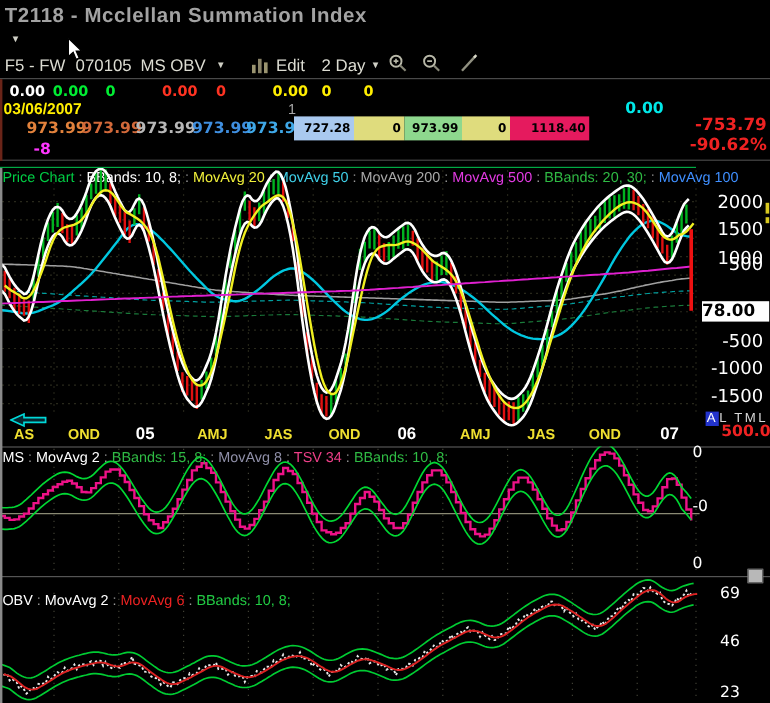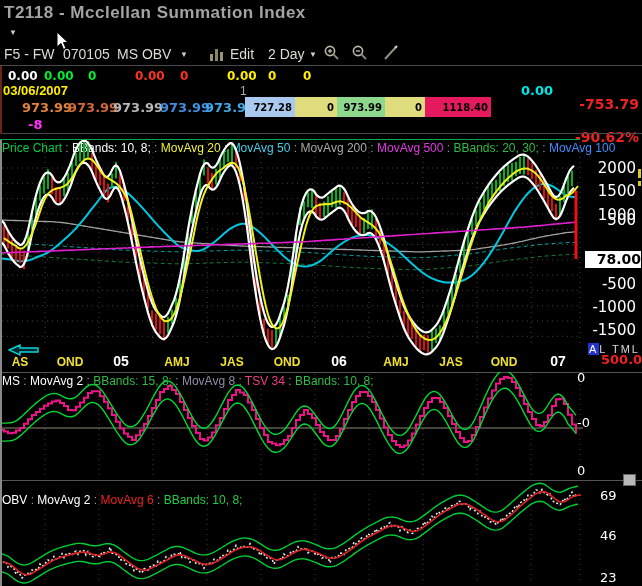--- a/index.html
+++ b/index.html
@@ -65,21 +65,21 @@
   <div class="hline" style="top:65px;width:642px;background:#4a4a4a;"></div>
 
   <div id="row1"></div>
   <span class="abs b" style="left:3px;top:83px;font-size:13px;color:#ffee00;">03/06/2007</span>
   <span class="abs" style="left:240px;top:84px;font-size:12px;color:#a8a8a8;">1</span>
   <span class="abs b num" style="left:521px;top:83px;font-size:13px;color:#00e8e8;">0.00</span>
   <div id="row3"></div>
   <div id="boxes"></div>
   <span class="abs b num" style="left:28px;top:117px;font-size:13px;color:#ff35ff;">-8</span>
   <span class="abs b num" style="right:3px;top:96px;font-size:14px;color:#ee2222;">-753.79</span>
-  <span class="abs b num" style="right:3px;top:129px;font-size:14px;color:#ee2222;">-90.62%</span>
+  <span class="abs b num" style="right:3px;top:113px;font-size:14px;color:#ee2222;">-90.62%</span>
 
   <div class="hline" style="top:133px;width:642px;background:#484848;"></div>
   <div class="hline" style="top:139px;width:580px;background:#00aa44;"></div>
 
   <div id="legend-price" class="legend" style="left:2px;top:141px;width:640px;"><span style="color: rgb(0, 204, 68);">Price Chart</span><span class="sep"> : </span><span style="color: rgb(255, 255, 255);">BBands: 10, 8;</span><span class="sep"> : </span><span style="color: rgb(240, 240, 58);">MovAvg 20</span><span class="sep"> : </span><span style="color: rgb(63, 208, 232);">MovAvg 50</span><span class="sep"> : </span><span style="color: rgb(168, 168, 168);">MovAvg 200</span><span class="sep"> : </span><span style="color: rgb(226, 58, 226);">MovAvg 500</span><span class="sep"> : </span><span style="color: rgb(47, 187, 68);">BBands: 20, 30;</span><span class="sep"> : </span><span style="color: rgb(63, 143, 255);">MovAvg 100</span></div>
   <svg id="price-svg" width="584" height="232" style="top:140px;" viewBox="0 0 584 232">
       <g transform="translate(0,-140)">
         <line x1="2" y1="168" x2="580" y2="168" stroke="#44442e" stroke-width="1" stroke-dasharray="1 4"></line>
         <line x1="2" y1="183.3" x2="580" y2="183.3" stroke="#44442e" stroke-width="1" stroke-dasharray="1 4"></line>
         <line x1="2" y1="198.6" x2="580" y2="198.6" stroke="#44442e" stroke-width="1" stroke-dasharray="1 4"></line>
@@ -252,21 +252,21 @@
         <line x1="572" y1="170.37926463707927" x2="572" y2="186.2155511896354" stroke="#00b31f" stroke-width="2"></line>
         <path d="M0.0 219.1 L2.0 221.1 L4.0 223.0 L6.0 226.9 L8.0 230.8 L10.0 234.2 L12.0 237.2 L14.0 239.7 L16.0 241.8 L18.0 243.4 L20.0 245.1 L22.0 244.6 L24.0 241.9 L26.0 237.1 L28.0 230.2 L30.0 221.2 L32.0 212.1 L34.0 203.1 L36.0 195.2 L38.0 188.4 L40.0 182.7 L42.0 178.2 L44.0 174.9 L46.0 172.9 L48.0 172.4 L50.0 173.2 L52.0 175.5 L54.0 179.1 L56.0 181.4 L58.0 182.4 L60.0 182.2 L62.0 180.6 L64.0 177.7 L66.0 174.2 L68.0 170.1 L70.0 165.3 L72.0 160.0 L74.0 154.0 L76.0 149.2 L78.0 145.4 L80.0 142.7 L82.0 141.2 L84.0 140.7 L86.0 141.3 L88.0 143.1 L90.0 145.9 L92.0 149.8 L94.0 154.9 L96.0 159.6 L98.0 164.0 L100.0 168.1 L102.0 171.8 L104.0 175.3 L106.0 176.8 L108.0 176.5 L110.0 174.2 L112.0 170.0 L114.0 166.5 L116.0 165.4 L118.0 166.9 L120.0 170.8 L122.0 177.2 L124.0 184.4 L126.0 192.3 L128.0 200.9 L130.0 210.2 L132.0 220.2 L134.0 230.3 L136.0 240.3 L138.0 249.9 L140.0 258.9 L142.0 267.5 L144.0 275.5 L146.0 283.1 L148.0 290.6 L150.0 297.1 L152.0 302.6 L154.0 307.0 L156.0 310.4 L158.0 312.8 L160.0 315.1 L162.0 316.8 L164.0 317.0 L166.0 315.9 L168.0 313.3 L170.0 309.4 L172.0 304.7 L174.0 300.1 L176.0 293.9 L178.0 286.2 L180.0 277.1 L182.0 266.4 L184.0 254.2 L186.0 242.0 L188.0 229.8 L190.0 218.5 L192.0 208.0 L194.0 198.4 L196.0 189.6 L198.0 181.7 L200.0 173.8 L202.0 168.0 L204.0 164.4 L206.0 162.9 L208.0 163.5 L210.0 166.3 L212.0 167.6 L214.0 167.4 L216.0 165.6 L218.0 162.4 L220.0 157.7 L222.0 153.5 L224.0 150.0 L226.0 147.1 L228.0 144.8 L230.0 143.1 L232.0 143.4 L234.0 145.6 L236.0 149.8 L238.0 156.0 L240.0 164.1 L242.0 173.9 L244.0 185.3 L246.0 198.4 L248.0 213.2 L250.0 229.6 L252.0 245.4 L254.0 259.9 L256.0 273.2 L258.0 285.2 L260.0 295.9 L262.0 305.1 L264.0 312.8 L266.0 318.8 L268.0 323.2 L270.0 325.9 L272.0 327.1 L274.0 326.6 L276.0 324.5 L278.0 320.8 L280.0 315.4 L282.0 309.2 L284.0 303.1 L286.0 295.3 L288.0 285.9 L290.0 274.9 L292.0 262.3 L294.0 248.1 L296.0 233.9 L298.0 221.7 L300.0 211.5 L302.0 203.4 L304.0 197.3 L306.0 193.2 L308.0 190.5 L310.0 189.3 L312.0 189.5 L314.0 191.1 L316.0 194.2 L318.0 196.3 L320.0 197.5 L322.0 197.7 L324.0 196.9 L326.0 195.2 L328.0 193.5 L330.0 191.9 L332.0 190.3 L334.0 188.8 L336.0 187.3 L338.0 185.9 L340.0 185.7 L342.0 186.6 L344.0 188.7 L346.0 192.0 L348.0 196.5 L350.0 200.5 L352.0 204.0 L354.0 206.9 L356.0 209.4 L358.0 211.3 L360.0 212.6 L362.0 213.2 L364.0 213.2 L366.0 212.5 L368.0 211.1 L370.0 210.8 L372.0 211.8 L374.0 213.9 L376.0 217.2 L378.0 221.7 L380.0 226.9 L382.0 232.8 L384.0 239.4 L386.0 246.7 L388.0 254.7 L390.0 262.3 L392.0 269.6 L394.0 276.5 L396.0 283.0 L398.0 289.2 L400.0 295.4 L402.0 301.2 L404.0 306.3 L406.0 310.8 L408.0 314.6 L410.0 317.8 L412.0 320.6 L414.0 323.4 L416.0 325.8 L418.0 327.9 L420.0 329.6 L422.0 331.0 L424.0 332.0 L426.0 332.4 L428.0 332.2 L430.0 331.3 L432.0 329.7 L434.0 327.6 L436.0 325.4 L438.0 322.5 L440.0 318.8 L442.0 314.4 L444.0 309.2 L446.0 303.3 L448.0 297.4 L450.0 291.2 L452.0 284.6 L454.0 277.8 L456.0 270.5 L458.0 263.0 L460.0 255.5 L462.0 248.3 L464.0 241.4 L466.0 234.9 L468.0 228.8 L470.0 222.9 L472.0 217.1 L474.0 211.8 L476.0 206.9 L478.0 202.5 L480.0 198.6 L482.0 195.2 L484.0 191.8 L486.0 188.6 L488.0 185.5 L490.0 182.7 L492.0 180.0 L494.0 177.5 L496.0 175.0 L498.0 172.7 L500.0 170.5 L502.0 168.5 L504.0 166.6 L506.0 164.9 L508.0 163.2 L510.0 161.6 L512.0 160.1 L514.0 158.6 L516.0 157.3 L518.0 156.0 L520.0 155.0 L522.0 154.6 L524.0 154.7 L526.0 155.4 L528.0 156.7 L530.0 158.5 L532.0 160.7 L534.0 163.2 L536.0 165.9 L538.0 169.0 L540.0 172.2 L542.0 175.6 L544.0 179.0 L546.0 182.6 L548.0 186.3 L550.0 189.9 L552.0 193.5 L554.0 196.2 L556.0 197.1 L558.0 196.4 L560.0 194.0 L562.0 189.8 L564.0 184.6 L566.0 179.2 L568.0 174.4 L570.0 170.1 L572.0 167.8 L574.0 165.8 " fill="none" stroke="#ffffff" stroke-width="2.2"></path>
         <path d="M0.0 241.1 L2.0 243.1 L4.0 245.0 L6.0 248.9 L8.0 252.8 L10.0 256.2 L12.0 259.2 L14.0 261.7 L16.0 263.8 L18.0 265.4 L20.0 267.1 L22.0 266.6 L24.0 263.9 L26.0 259.1 L28.0 252.2 L30.0 243.2 L32.0 234.1 L34.0 225.1 L36.0 217.2 L38.0 210.4 L40.0 204.7 L42.0 200.2 L44.0 196.9 L46.0 194.9 L48.0 194.4 L50.0 195.2 L52.0 197.5 L54.0 201.1 L56.0 203.4 L58.0 204.4 L60.0 204.2 L62.0 202.6 L64.0 199.7 L66.0 196.2 L68.0 192.1 L70.0 187.3 L72.0 182.0 L74.0 176.0 L76.0 171.2 L78.0 167.4 L80.0 164.7 L82.0 163.2 L84.0 162.7 L86.0 163.3 L88.0 165.1 L90.0 167.9 L92.0 171.8 L94.0 176.9 L96.0 181.6 L98.0 186.0 L100.0 190.1 L102.0 193.8 L104.0 197.3 L106.0 198.8 L108.0 198.5 L110.0 196.2 L112.0 192.0 L114.0 188.5 L116.0 187.4 L118.0 188.9 L120.0 192.8 L122.0 199.2 L124.0 206.4 L126.0 214.3 L128.0 222.9 L130.0 232.2 L132.0 242.2 L134.0 252.3 L136.0 262.3 L138.0 271.9 L140.0 280.9 L142.0 289.5 L144.0 297.5 L146.0 305.1 L148.0 312.6 L150.0 319.1 L152.0 324.6 L154.0 329.0 L156.0 332.4 L158.0 334.8 L160.0 337.1 L162.0 338.8 L164.0 339.0 L166.0 337.9 L168.0 335.3 L170.0 331.4 L172.0 326.7 L174.0 322.1 L176.0 315.9 L178.0 308.2 L180.0 299.1 L182.0 288.4 L184.0 276.2 L186.0 264.0 L188.0 251.8 L190.0 240.5 L192.0 230.0 L194.0 220.4 L196.0 211.6 L198.0 203.7 L200.0 195.8 L202.0 190.0 L204.0 186.4 L206.0 184.9 L208.0 185.5 L210.0 188.3 L212.0 189.6 L214.0 189.4 L216.0 187.6 L218.0 184.4 L220.0 179.7 L222.0 175.5 L224.0 172.0 L226.0 169.1 L228.0 166.8 L230.0 165.1 L232.0 165.4 L234.0 167.6 L236.0 171.8 L238.0 178.0 L240.0 186.1 L242.0 195.9 L244.0 207.3 L246.0 220.4 L248.0 235.2 L250.0 251.6 L252.0 267.4 L254.0 281.9 L256.0 295.2 L258.0 307.2 L260.0 317.9 L262.0 327.1 L264.0 334.8 L266.0 340.8 L268.0 345.2 L270.0 347.9 L272.0 349.1 L274.0 348.6 L276.0 346.5 L278.0 342.8 L280.0 337.4 L282.0 331.2 L284.0 325.1 L286.0 317.3 L288.0 307.9 L290.0 296.9 L292.0 284.3 L294.0 270.1 L296.0 255.9 L298.0 243.7 L300.0 233.5 L302.0 225.4 L304.0 219.3 L306.0 215.2 L308.0 212.5 L310.0 211.3 L312.0 211.5 L314.0 213.1 L316.0 216.2 L318.0 218.3 L320.0 219.5 L322.0 219.7 L324.0 218.9 L326.0 217.2 L328.0 215.5 L330.0 213.9 L332.0 212.3 L334.0 210.8 L336.0 209.3 L338.0 207.9 L340.0 207.7 L342.0 208.6 L344.0 210.7 L346.0 214.0 L348.0 218.5 L350.0 222.5 L352.0 226.0 L354.0 228.9 L356.0 231.4 L358.0 233.3 L360.0 234.6 L362.0 235.2 L364.0 235.2 L366.0 234.5 L368.0 233.1 L370.0 232.8 L372.0 233.8 L374.0 235.9 L376.0 239.2 L378.0 243.7 L380.0 248.9 L382.0 254.8 L384.0 261.4 L386.0 268.7 L388.0 276.7 L390.0 284.3 L392.0 291.6 L394.0 298.5 L396.0 305.0 L398.0 311.2 L400.0 317.4 L402.0 323.2 L404.0 328.3 L406.0 332.8 L408.0 336.6 L410.0 339.8 L412.0 342.6 L414.0 345.4 L416.0 347.8 L418.0 349.9 L420.0 351.6 L422.0 353.0 L424.0 354.0 L426.0 354.4 L428.0 354.2 L430.0 353.3 L432.0 351.7 L434.0 349.6 L436.0 347.4 L438.0 344.5 L440.0 340.8 L442.0 336.4 L444.0 331.2 L446.0 325.3 L448.0 319.4 L450.0 313.2 L452.0 306.6 L454.0 299.8 L456.0 292.5 L458.0 285.0 L460.0 277.5 L462.0 270.3 L464.0 263.4 L466.0 256.9 L468.0 250.8 L470.0 244.9 L472.0 239.1 L474.0 233.8 L476.0 228.9 L478.0 224.5 L480.0 220.6 L482.0 217.2 L484.0 213.8 L486.0 210.6 L488.0 207.5 L490.0 204.7 L492.0 202.0 L494.0 199.5 L496.0 197.0 L498.0 194.7 L500.0 192.5 L502.0 190.5 L504.0 188.6 L506.0 186.9 L508.0 185.2 L510.0 183.6 L512.0 182.1 L514.0 180.6 L516.0 179.3 L518.0 178.0 L520.0 177.0 L522.0 176.6 L524.0 176.7 L526.0 177.4 L528.0 178.7 L530.0 180.5 L532.0 182.7 L534.0 185.2 L536.0 187.9 L538.0 191.0 L540.0 194.2 L542.0 197.6 L544.0 201.0 L546.0 204.6 L548.0 208.3 L550.0 211.9 L552.0 215.5 L554.0 218.2 L556.0 219.1 L558.0 218.4 L560.0 216.0 L562.0 211.8 L564.0 206.6 L566.0 201.2 L568.0 196.4 L570.0 192.1 L572.0 189.8 L574.0 187.8 " fill="none" stroke="#ffffff" stroke-width="2.2"></path>
         <path d="M4.0 237.9 L6.0 239.6 L8.0 241.0 L10.0 242.4 L12.0 243.6 L14.0 244.8 L16.0 245.9 L18.0 247.8 L20.0 248.6 L22.0 248.5 L24.0 247.3 L26.0 245.2 L28.0 242.1 L30.0 238.0 L32.0 233.4 L34.0 228.6 L36.0 223.3 L38.0 217.6 L40.0 211.6 L42.0 205.7 L44.0 200.8 L46.0 196.9 L48.0 193.9 L50.0 191.9 L52.0 190.4 L54.0 189.4 L56.0 188.8 L58.0 188.3 L60.0 187.8 L62.0 187.1 L64.0 186.2 L66.0 185.1 L68.0 183.3 L70.0 180.7 L72.0 177.9 L74.0 174.7 L76.0 171.2 L78.0 167.8 L80.0 164.7 L82.0 162.2 L84.0 160.2 L86.0 158.9 L88.0 158.5 L90.0 158.8 L92.0 159.9 L94.0 161.8 L96.0 164.3 L98.0 167.2 L100.0 170.3 L102.0 173.1 L104.0 175.3 L106.0 177.2 L108.0 178.2 L110.0 179.3 L112.0 180.6 L114.0 181.9 L116.0 183.3 L118.0 185.0 L120.0 187.2 L122.0 189.9 L124.0 193.1 L126.0 196.8 L128.0 201.7 L130.0 207.9 L132.0 215.3 L134.0 223.8 L136.0 232.3 L138.0 241.0 L140.0 249.7 L142.0 258.5 L144.0 267.4 L146.0 275.7 L148.0 283.4 L150.0 290.5 L152.0 297.0 L154.0 303.0 L156.0 308.3 L158.0 312.8 L160.0 316.3 L162.0 318.9 L164.0 320.6 L166.0 321.3 L168.0 321.1 L170.0 320.0 L172.0 317.7 L174.0 314.3 L176.0 309.8 L178.0 304.2 L180.0 297.5 L182.0 289.6 L184.0 280.9 L186.0 271.9 L188.0 262.7 L190.0 253.2 L192.0 243.5 L194.0 233.6 L196.0 223.3 L198.0 214.3 L200.0 206.4 L202.0 199.6 L204.0 194.0 L206.0 189.5 L208.0 185.7 L210.0 182.4 L212.0 179.3 L214.0 176.5 L216.0 173.9 L218.0 171.8 L220.0 170.2 L222.0 169.0 L224.0 167.5 L226.0 165.7 L228.0 164.3 L230.0 163.3 L232.0 162.7 L234.0 163.1 L236.0 164.4 L238.0 167.4 L240.0 172.1 L242.0 178.3 L244.0 186.0 L246.0 195.1 L248.0 205.3 L250.0 216.4 L252.0 228.4 L254.0 240.5 L256.0 252.8 L258.0 265.0 L260.0 276.7 L262.0 287.9 L264.0 298.0 L266.0 306.9 L268.0 314.5 L270.0 320.3 L272.0 324.4 L274.0 326.9 L276.0 328.3 L278.0 328.3 L280.0 327.2 L282.0 324.1 L284.0 319.5 L286.0 313.7 L288.0 306.6 L290.0 298.3 L292.0 288.7 L294.0 279.0 L296.0 269.5 L298.0 260.1 L300.0 250.8 L302.0 241.7 L304.0 233.4 L306.0 225.7 L308.0 219.4 L310.0 214.3 L312.0 210.7 L314.0 208.0 L316.0 206.2 L318.0 205.4 L320.0 204.8 L322.0 204.4 L324.0 204.2 L326.0 204.1 L328.0 204.3 L330.0 204.1 L332.0 203.6 L334.0 202.8 L336.0 202.0 L338.0 201.4 L340.0 201.2 L342.0 201.6 L344.0 202.3 L346.0 203.4 L348.0 204.8 L350.0 206.4 L352.0 208.3 L354.0 210.4 L356.0 212.6 L358.0 214.7 L360.0 216.9 L362.0 218.6 L364.0 219.8 L366.0 221.1 L368.0 222.3 L370.0 223.6 L372.0 225.0 L374.0 226.7 L376.0 228.8 L378.0 231.3 L380.0 234.4 L382.0 238.1 L384.0 242.6 L386.0 247.7 L388.0 253.3 L390.0 259.5 L392.0 265.9 L394.0 272.4 L396.0 279.0 L398.0 285.6 L400.0 292.1 L402.0 298.2 L404.0 303.9 L406.0 309.1 L408.0 314.0 L410.0 318.5 L412.0 322.6 L414.0 326.3 L416.0 329.6 L418.0 332.5 L420.0 335.0 L422.0 336.8 L424.0 338.2 L426.0 339.2 L428.0 339.8 L430.0 340.0 L432.0 339.8 L434.0 338.9 L436.0 337.4 L438.0 335.4 L440.0 332.8 L442.0 329.7 L444.0 326.0 L446.0 321.7 L448.0 317.0 L450.0 311.9 L452.0 306.3 L454.0 300.3 L456.0 294.0 L458.0 287.3 L460.0 280.7 L462.0 274.1 L464.0 267.4 L466.0 260.8 L468.0 254.2 L470.0 247.7 L472.0 241.6 L474.0 235.8 L476.0 230.4 L478.0 225.2 L480.0 220.4 L482.0 215.9 L484.0 211.7 L486.0 207.8 L488.0 204.1 L490.0 200.6 L492.0 197.5 L494.0 194.6 L496.0 191.9 L498.0 189.3 L500.0 186.8 L502.0 184.5 L504.0 182.3 L506.0 180.3 L508.0 178.3 L510.0 176.5 L512.0 174.7 L514.0 173.1 L516.0 171.6 L518.0 170.5 L520.0 169.6 L522.0 168.9 L524.0 168.5 L526.0 168.5 L528.0 168.8 L530.0 169.6 L532.0 170.6 L534.0 172.0 L536.0 173.7 L538.0 175.9 L540.0 178.4 L542.0 181.2 L544.0 184.2 L546.0 187.3 L548.0 190.5 L550.0 193.6 L552.0 196.1 L554.0 197.9 L556.0 199.1 L558.0 199.7 L560.0 199.6 L562.0 198.8 L564.0 197.5 L566.0 195.7 L568.0 195.2 L570.0 194.4 L572.0 193.0 L574.0 191.0 L576.0 188.5 L578.0 186.0 " fill="none" stroke="#f0f020" stroke-width="2"></path>
         <path d="M0.0 253.0 L4.0 252.8 L8.0 252.7 L12.0 252.5 L16.0 252.4 L20.0 252.2 L24.0 252.0 L28.0 251.9 L32.0 251.7 L36.0 251.6 L40.0 251.4 L44.0 251.2 L48.0 251.1 L52.0 250.9 L56.0 250.8 L60.0 250.6 L64.0 250.4 L68.0 250.3 L72.0 250.1 L76.0 250.0 L80.0 249.8 L84.0 249.6 L88.0 249.5 L92.0 249.3 L96.0 249.2 L100.0 249.0 L104.0 248.8 L108.0 248.7 L112.0 248.5 L116.0 248.4 L120.0 248.2 L124.0 248.0 L128.0 247.9 L132.0 247.7 L136.0 247.6 L140.0 247.4 L144.0 247.2 L148.0 247.1 L152.0 246.9 L156.0 246.8 L160.0 246.7 L164.0 246.5 L168.0 246.4 L172.0 246.3 L176.0 246.1 L180.0 246.0 L184.0 245.9 L188.0 245.7 L192.0 245.6 L196.0 245.5 L200.0 245.3 L204.0 245.2 L208.0 245.1 L212.0 244.9 L216.0 244.8 L220.0 244.7 L224.0 244.5 L228.0 244.4 L232.0 244.3 L236.0 244.1 L240.0 244.0 L244.0 243.9 L248.0 243.7 L252.0 243.6 L256.0 243.5 L260.0 243.3 L264.0 243.2 L268.0 243.1 L272.0 242.9 L276.0 242.8 L280.0 242.7 L284.0 242.5 L288.0 242.4 L292.0 242.3 L296.0 242.1 L300.0 242.0 L304.0 241.7 L308.0 241.5 L312.0 241.2 L316.0 240.9 L320.0 240.7 L324.0 240.4 L328.0 240.1 L332.0 239.9 L336.0 239.6 L340.0 239.3 L344.0 239.1 L348.0 238.8 L352.0 238.5 L356.0 238.3 L360.0 238.0 L364.0 237.7 L368.0 237.5 L372.0 237.2 L376.0 236.9 L380.0 236.7 L384.0 236.4 L388.0 236.1 L392.0 235.9 L396.0 235.6 L400.0 235.3 L404.0 235.1 L408.0 234.8 L412.0 234.5 L416.0 234.3 L420.0 234.0 L424.0 233.7 L428.0 233.5 L432.0 233.2 L436.0 232.9 L440.0 232.7 L444.0 232.4 L448.0 232.1 L452.0 231.9 L456.0 231.6 L460.0 231.3 L464.0 231.1 L468.0 230.8 L472.0 230.5 L476.0 230.3 L480.0 230.0 L484.0 229.7 L488.0 229.5 L492.0 229.2 L496.0 228.9 L500.0 228.7 L504.0 228.4 L508.0 228.1 L512.0 227.9 L516.0 227.6 L520.0 227.3 L524.0 227.1 L528.0 226.7 L532.0 226.3 L536.0 225.9 L540.0 225.6 L544.0 225.2 L548.0 224.8 L552.0 224.4 L556.0 224.0 L560.0 223.6 L564.0 223.3 L568.0 222.9 L572.0 222.5 L576.0 222.1 " fill="none" stroke="#e020d0" stroke-width="1.6"></path>
         <line x1="576" y1="191" x2="576" y2="259" stroke="#ee1111" stroke-width="3"></line>
       </g>
     </svg>
   <div id="price-ticks"></div>
   <div class="abs num" style="left:585px;top:251px;width:56px;height:17px;background:#fff;color:#000;
-       font-size:14px;font-weight:bold;text-align:right;line-height:17px;">78.00</div>
+       font-size:14px;font-weight:bold;text-align:left;line-height:17px;">78.00</div>
 
   <div id="xaxis"></div>
   <svg width="34" height="13" style="left:8px;top:344px;">
     <polygon points="1,6 12,1 12,4 30,4 30,8 12,8 12,11" fill="#062830" stroke="#00d8d8" stroke-width="1.4"></polygon>
   </svg>
   <div class="abs" style="left:588px;top:343px;font-size:11px;color:#d8d8d8;letter-spacing:2px;">
     <span style="background:#2233cc;color:#fff;padding:0 1px;">A</span><span>L TML</span>
   </div>
   <div class="abs b num" style="left:601px;top:352px;font-size:13px;color:#ee2222;">500.0</div>
 

